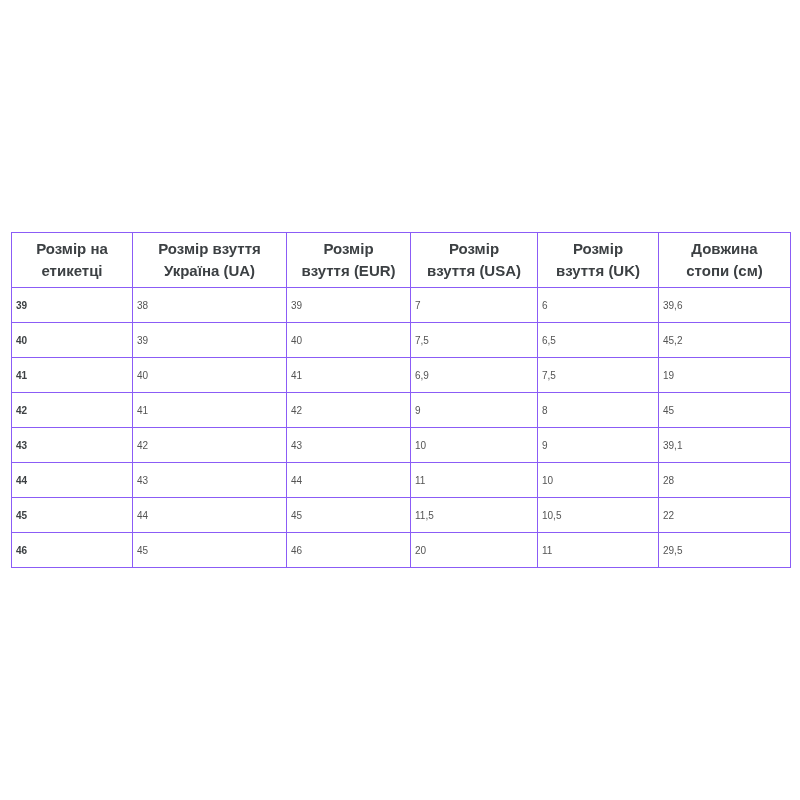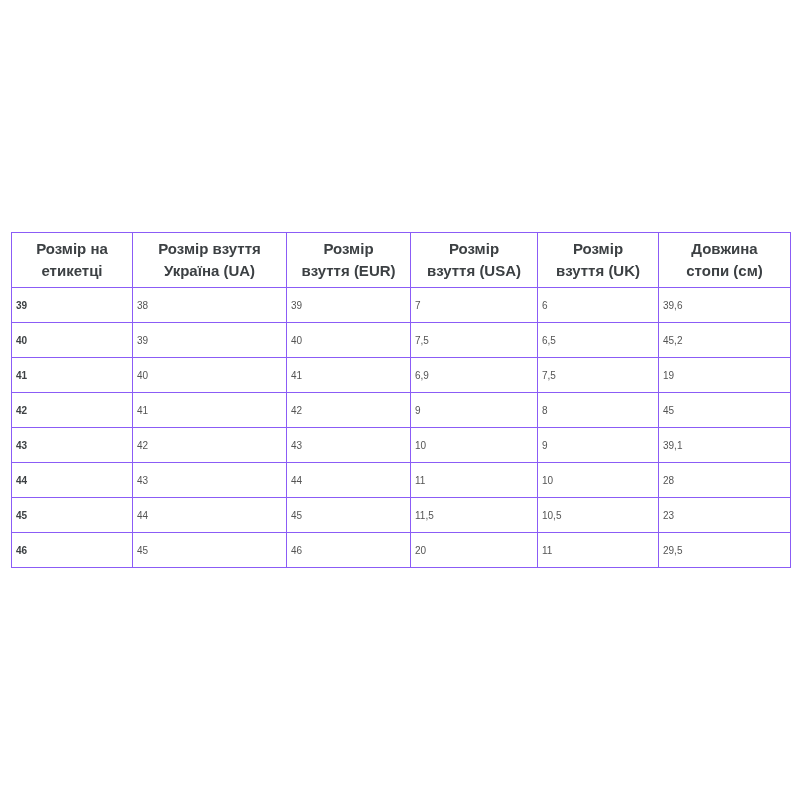--- a/index.html
+++ b/index.html
@@ -127,21 +127,21 @@
           <td>11</td>
           <td>10</td>
           <td>28</td>
         </tr>
         <tr>
           <td class="label-col">45</td>
           <td>44</td>
           <td>45</td>
           <td>11,5</td>
           <td>10,5</td>
-          <td>23</td>
+          <td>22</td>
         </tr>
         <tr>
           <td class="label-col">46</td>
           <td>45</td>
           <td>46</td>
           <td>20</td>
           <td>11</td>
           <td>29,5</td>
         </tr>
       </tbody>

